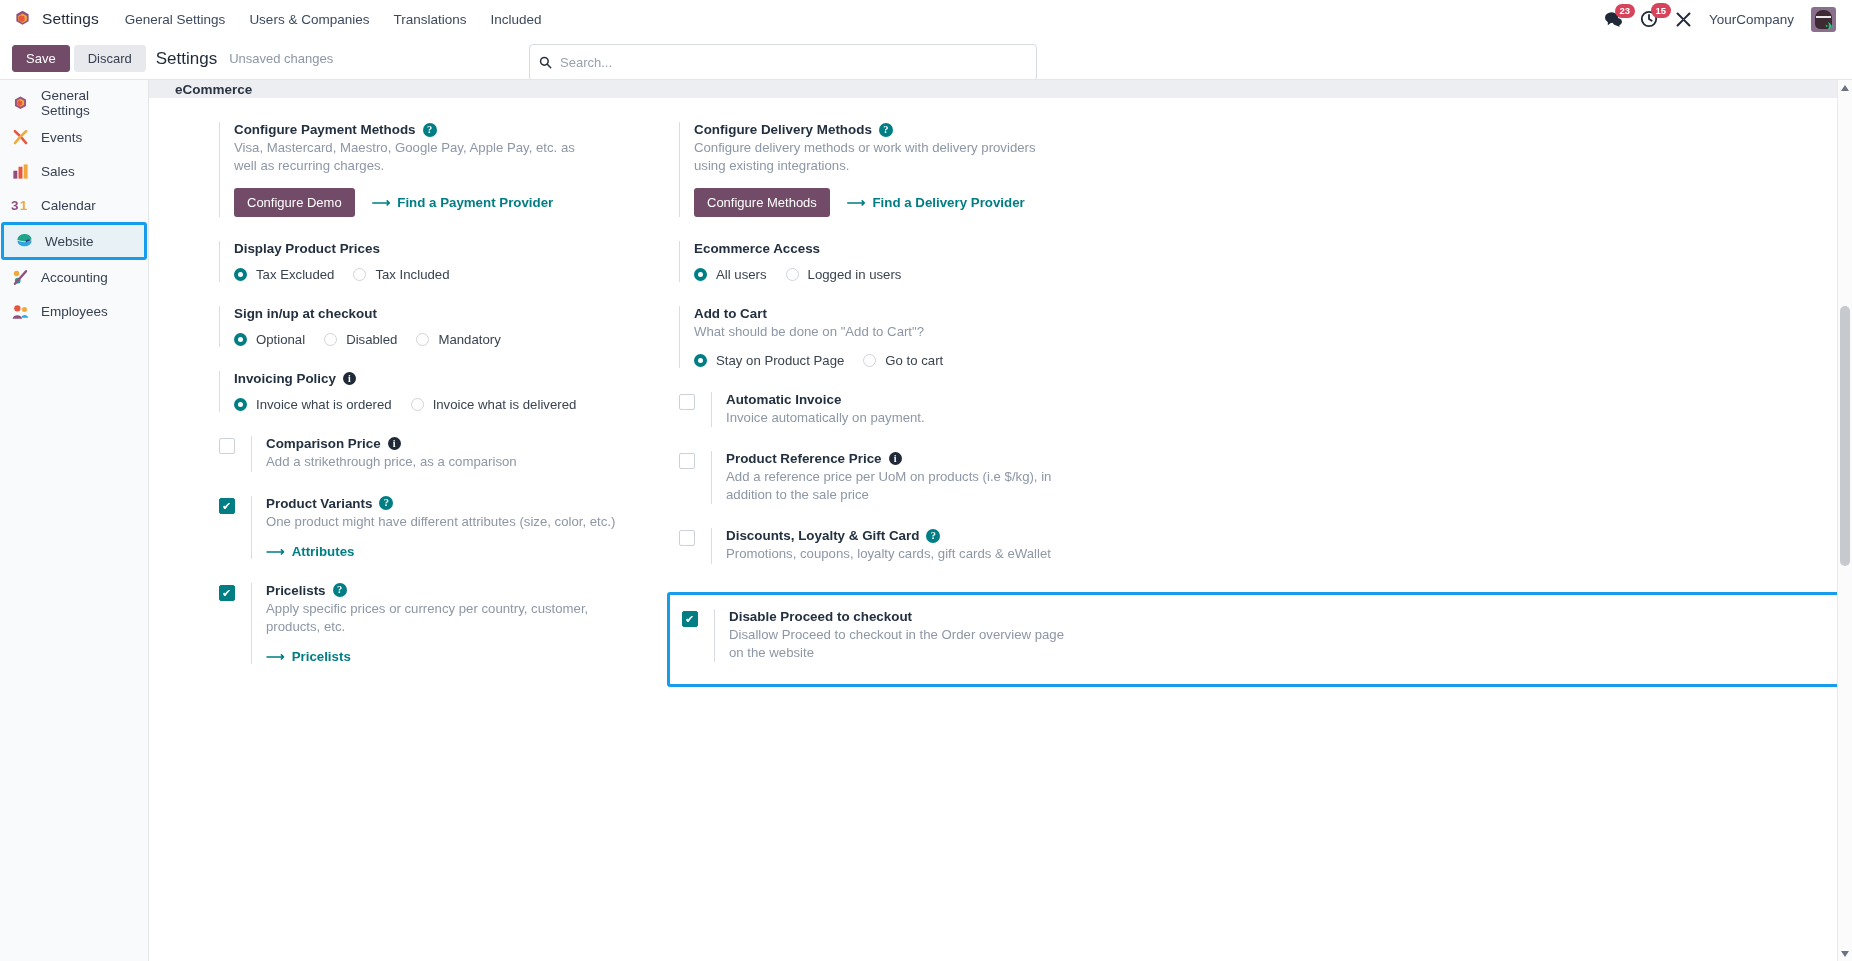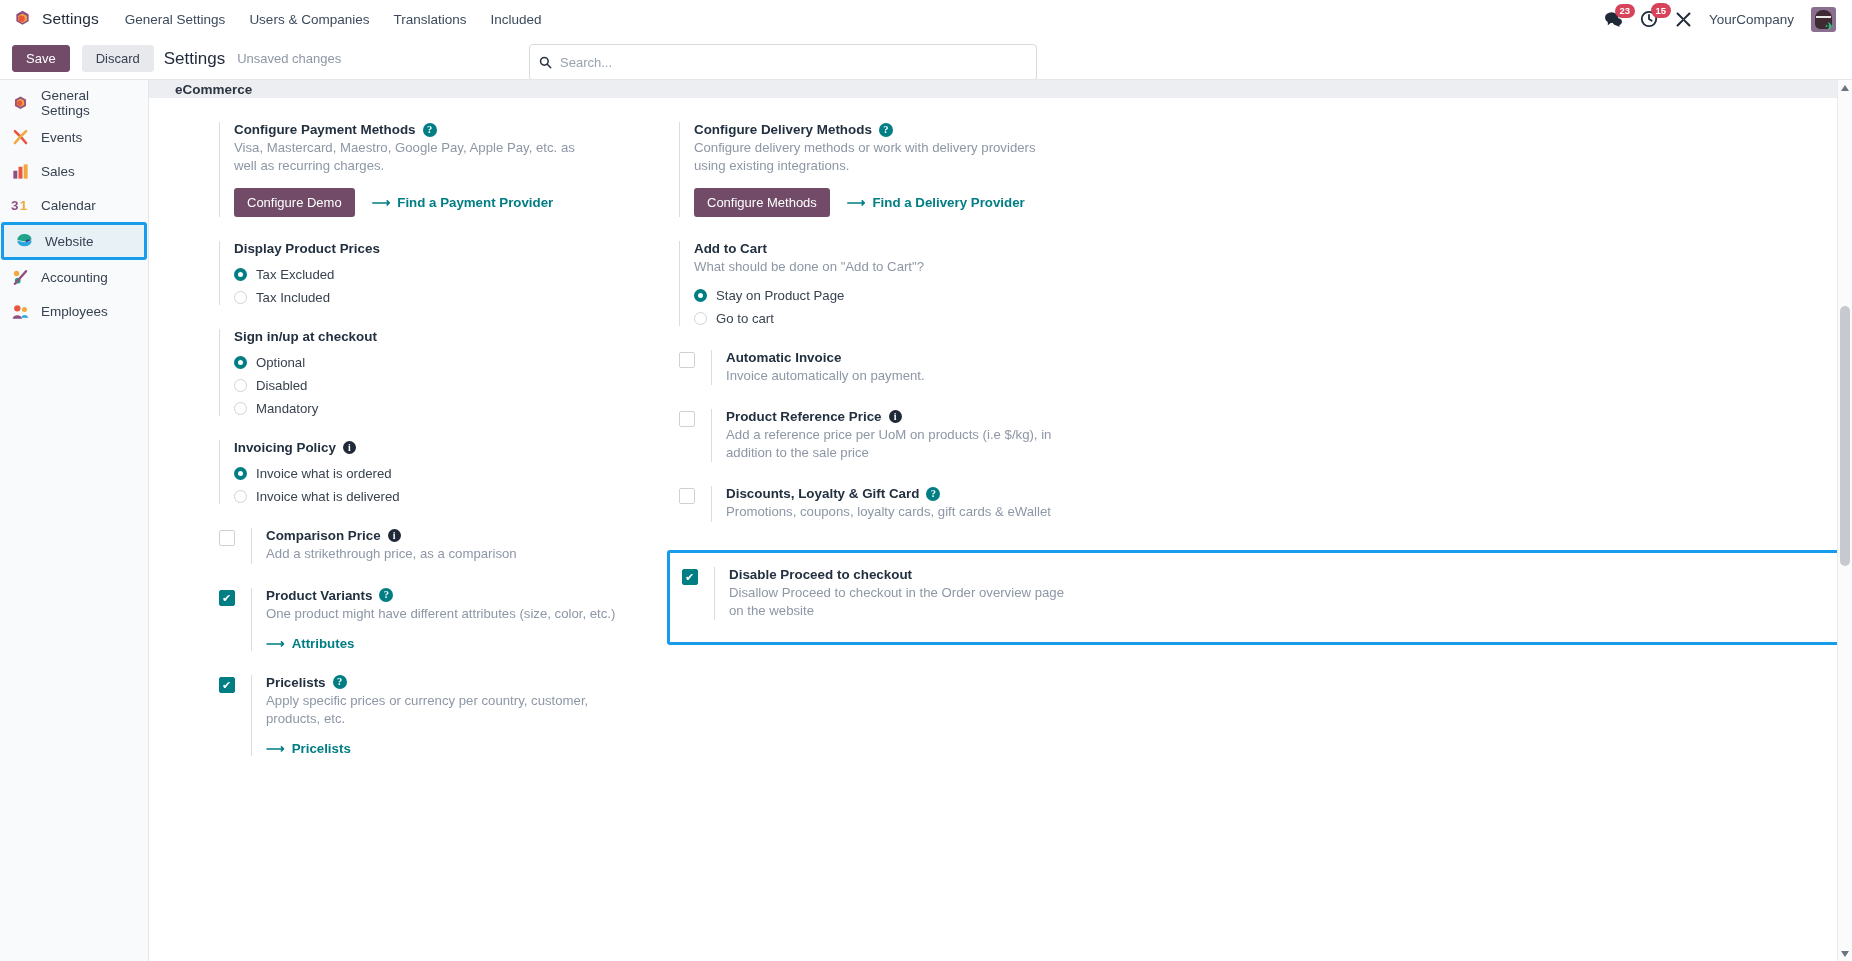--- a/index.html
+++ b/index.html
@@ -59,21 +59,21 @@
 
   
   .cp {
     height: 41px; width: 100%;
     display: flex; align-items: center; padding: 0 12px;
     background: #ffffff; position: relative;
   }
   .btn-save {
     background: #714b67; color: #fff; border: 1px solid #714b67;
     font-size: 13px; padding: 5px 13px; border-radius: 3px; cursor: pointer;
-    margin-right: 12px;
+    margin-right: 4px;
   }
   .btn-discard {
     background: #e7e9ed; color: #374151; border: 1px solid #e7e9ed;
     font-size: 13px; padding: 5px 13px; border-radius: 3px; cursor: pointer;
     margin-right: 10px;
   }
   .cp-title { font-size: 17px; color: #1f2937; margin-right: 12px; }
   .cp-status { font-size: 13px; color: #8d97a5; }
   .searchbox {
     position: absolute; left: 529px; top: 6px; width: 508px; height: 37px;
@@ -151,21 +151,21 @@
     font-size: 13px; padding: 7px 13px; cursor: pointer; font-family: inherit;
   }
   .btn-row { display: flex; align-items: center; gap: 17px; margin-top: 13px; }
   .link-arrow {
     color: #017e84; font-size: 13.3px; font-weight: bold; cursor: pointer;
     display: inline-flex; align-items: center; gap: 7px; text-decoration: none;
   }
   .link-arrow .arw { font-size: 13px; }
 
   
-  .radio-group { margin-top: 11px; display: flex; flex-direction: column; gap: 8px; }
+  .radio-group { margin-top: 11px; display: flex; flex-direction: row; gap: 19px; }
   .radio-line { display: flex; align-items: center; gap: 9px; cursor: pointer; }
   .rdo {
     width: 13px; height: 13px; border-radius: 50%; flex: none;
     border: 1.5px solid #cfd4da; background: #fff; position: relative;
   }
   .rdo.on { border: 4px solid #017e84; background: #fff; }
   .rdo.on::after {
     content: ""; position: absolute; inset: -4px; border-radius: 50%;
   }
   .r-label { font-size: 13.2px; color: #39434f; }
@@ -480,20 +480,33 @@
           <div class="s-desc wide">Configure delivery methods or work with delivery providers using existing integrations.</div>
           <div class="btn-row">
             <button class="btn-primary">Configure Methods</button>
             <a class="link-arrow">
               <span class="arw">⟶</span>
               <span>Find a Delivery Provider</span>
             </a>
           </div>
         </div>
 
+        <div class="setting">
+          <div class="s-title">Ecommerce Access</div>
+          <div class="radio-group">
+            <label class="radio-line">
+              <span class="rdo on"></span>
+              <span class="r-label">All users</span>
+            </label>
+            <label class="radio-line">
+              <span class="rdo"></span>
+              <span class="r-label">Logged in users</span>
+            </label>
+          </div>
+        </div>
 
         <div class="setting">
           <div class="s-title">Add to Cart</div>
           <div class="s-desc">What should be done on "Add to Cart"?</div>
           <div class="radio-group">
             <label class="radio-line">
               <span class="rdo on"></span>
               <span class="r-label">Stay on Product Page</span>
             </label>
             <label class="radio-line">

